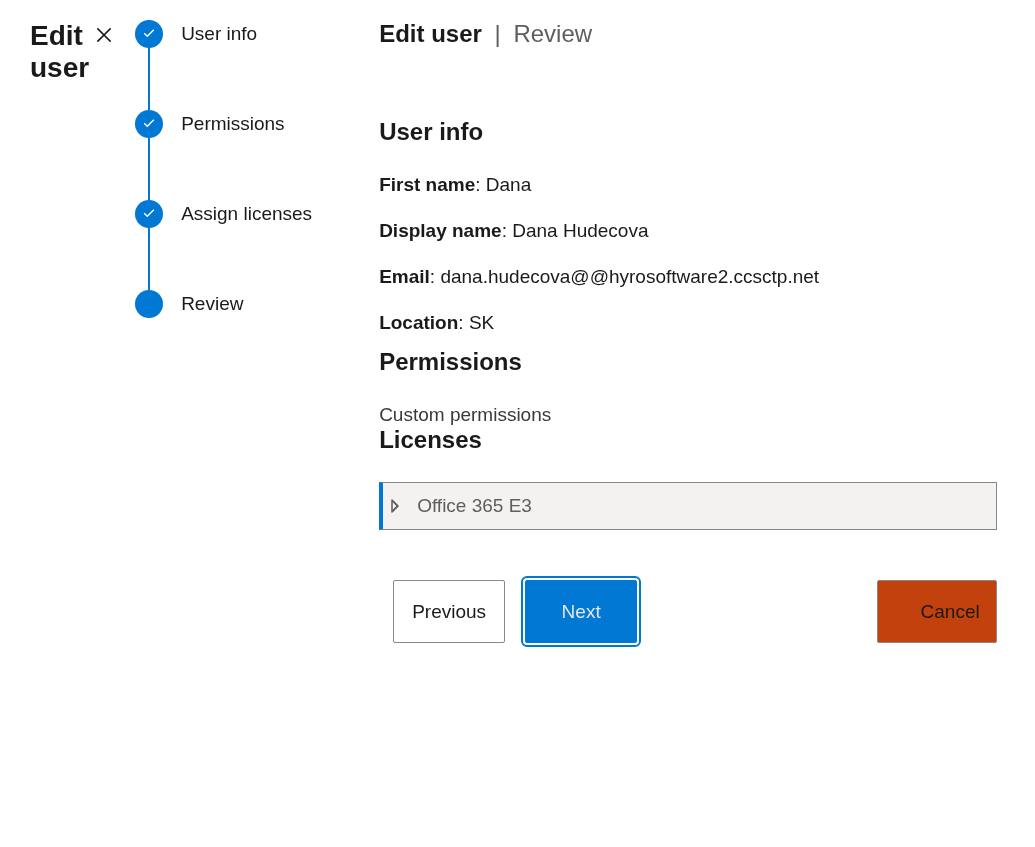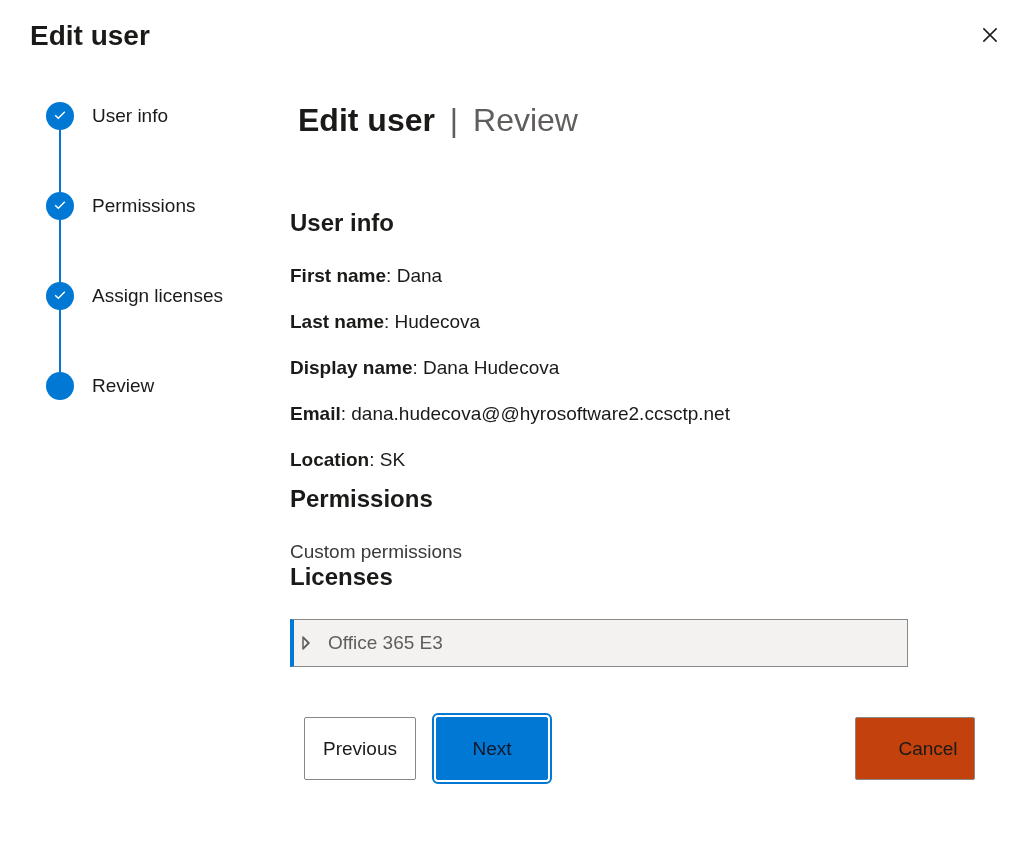--- a/index.html
+++ b/index.html
@@ -8,21 +8,21 @@
     padding: 0;
     font-family: "Segoe UI", -apple-system, BlinkMacSystemFont, sans-serif;
     background: #fff;
     color: #1b1a19;
     width: 1035px;
     height: 847px;
     overflow: hidden;
   }
   .container {
     display: flex;
-    flex-direction: column;
+    flex-direction: row;
     height: 100%;
     padding: 20px 30px 0 30px;
   }
   .header-row {
     display: flex;
     justify-content: space-between;
     align-items: flex-start;
     margin-bottom: 50px;
   }
   .dialog-title {
@@ -80,23 +80,23 @@
     height: 62px;
     background: #0078d4;
   }
   .step:last-child::after { display: none; }
   
   .main {
     flex: 1;
     padding-right: 30px;
   }
   .page-title {
-    font-size: 32px;
+    font-size: 24px;
     font-weight: 600;
-    margin: 0 0 70px 8px;
+    margin: 0 0 70px 0;
   }
   .page-title .divider {
     font-weight: 300;
     color: #605e5c;
     margin: 0 6px;
   }
   .page-title .subtitle {
     font-weight: 400;
     color: #605e5c;
   }
@@ -155,21 +155,21 @@
     cursor: pointer;
     font-family: inherit;
   }
   .btn.secondary {
     background: #fff;
     border: 1px solid #8a8886;
     color: #1b1a19;
   }
   .btn.primary {
     background: #0078d4;
-    color: #0f172a;
+    color: #e5e5e5;
     border: 1px solid #0078d4;
     outline: 2px solid #0078d4;
     outline-offset: 2px;
     padding: 8px 26px;
   }
   .btn.cancel {
     background: #c2410c;
     border: 1px solid #8a8886;
     color: #1b1a19;
     margin-left: auto;
@@ -230,23 +230,20 @@
         <span>Edit user</span>
         <span class="divider">|</span>
         <span class="subtitle">Review</span>
       </h1>
 
       <h2 class="section">User info</h2>
       <div class="field-line">
         <span class="label">First name</span>: <span>Dana</span>
       </div>
       <div class="field-line">
-        <span class="label">Last name</span>: <span>Hudecova</span>
-      </div>
-      <div class="field-line">
         <span class="label">Display name</span>: <span>Dana Hudecova</span>
       </div>
       <div class="field-line">
         <span class="label">Email</span>: <span>dana.hudecova@@hyrosoftware2.ccsctp.net</span>
       </div>
       <div class="field-line">
         <span class="label">Location</span>: <span>SK</span>
       </div>
 
       <h2 class="section section-gap">Permissions</h2>

